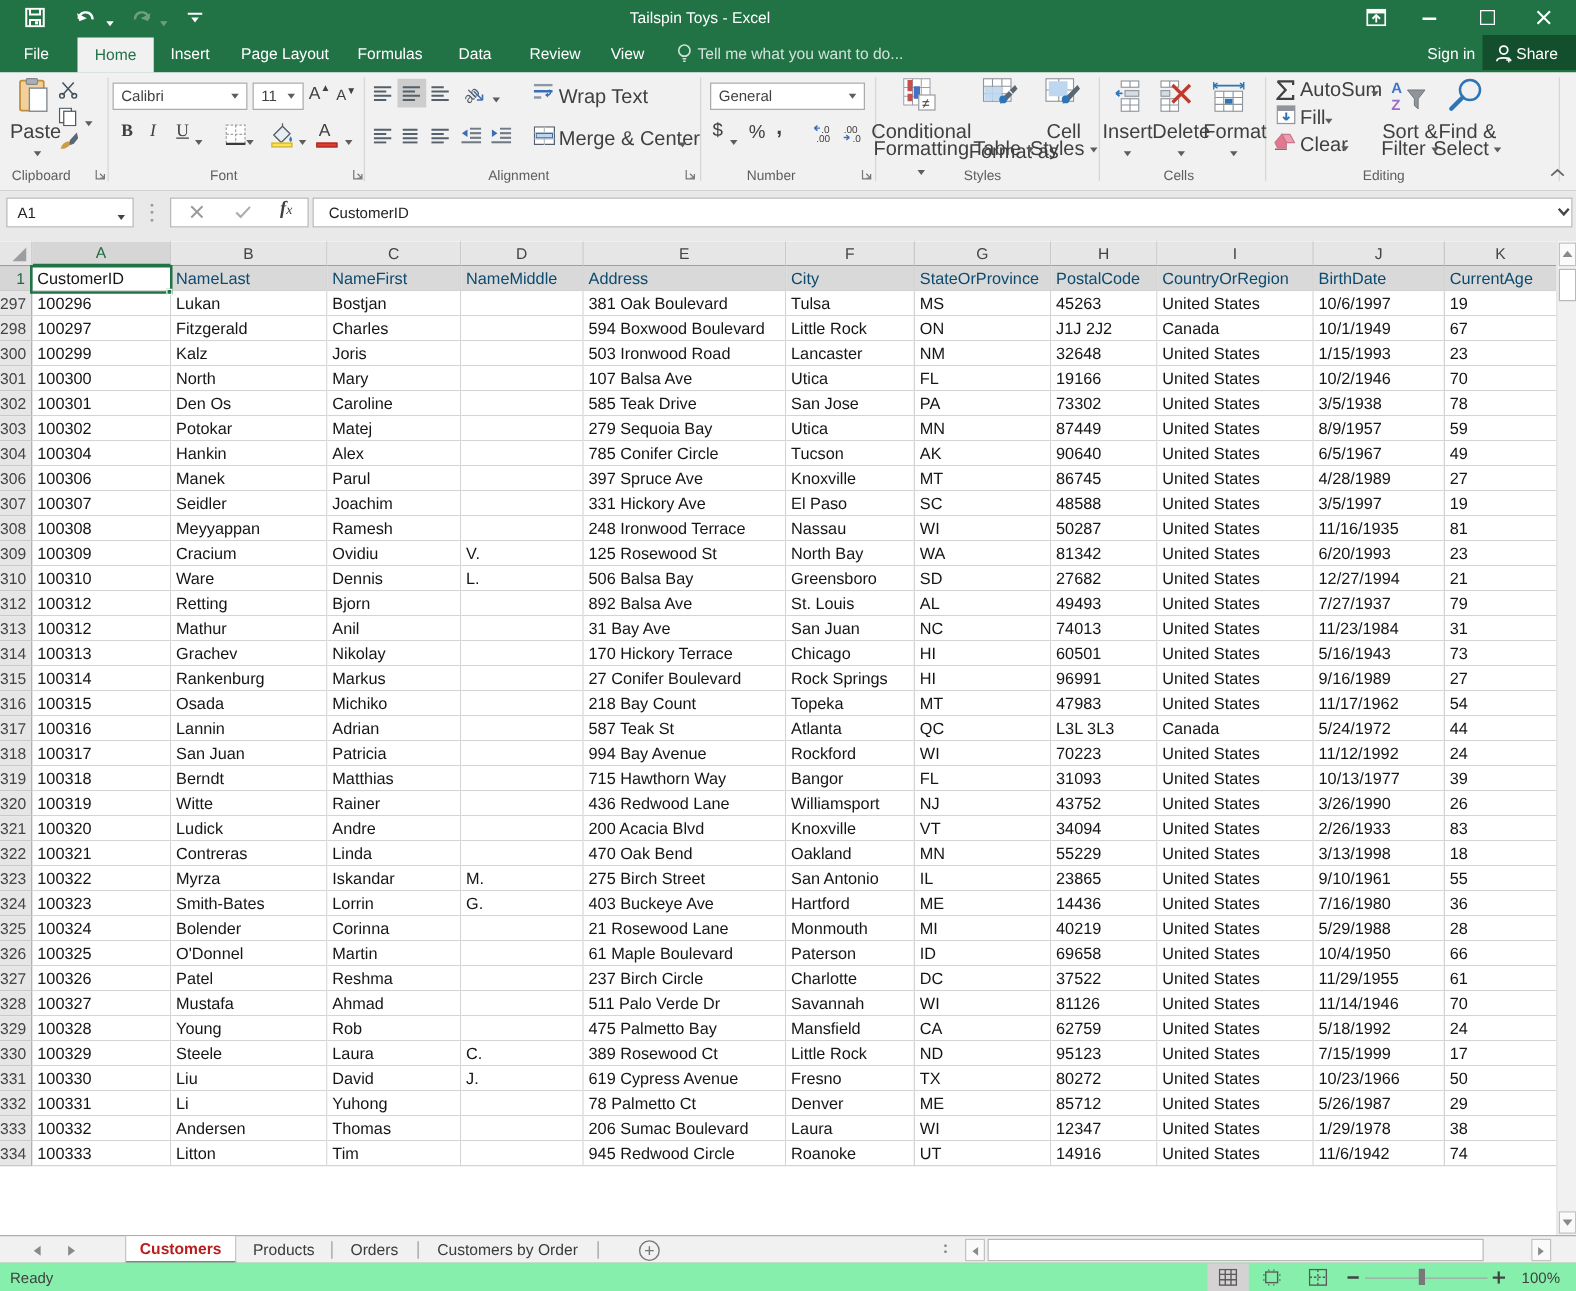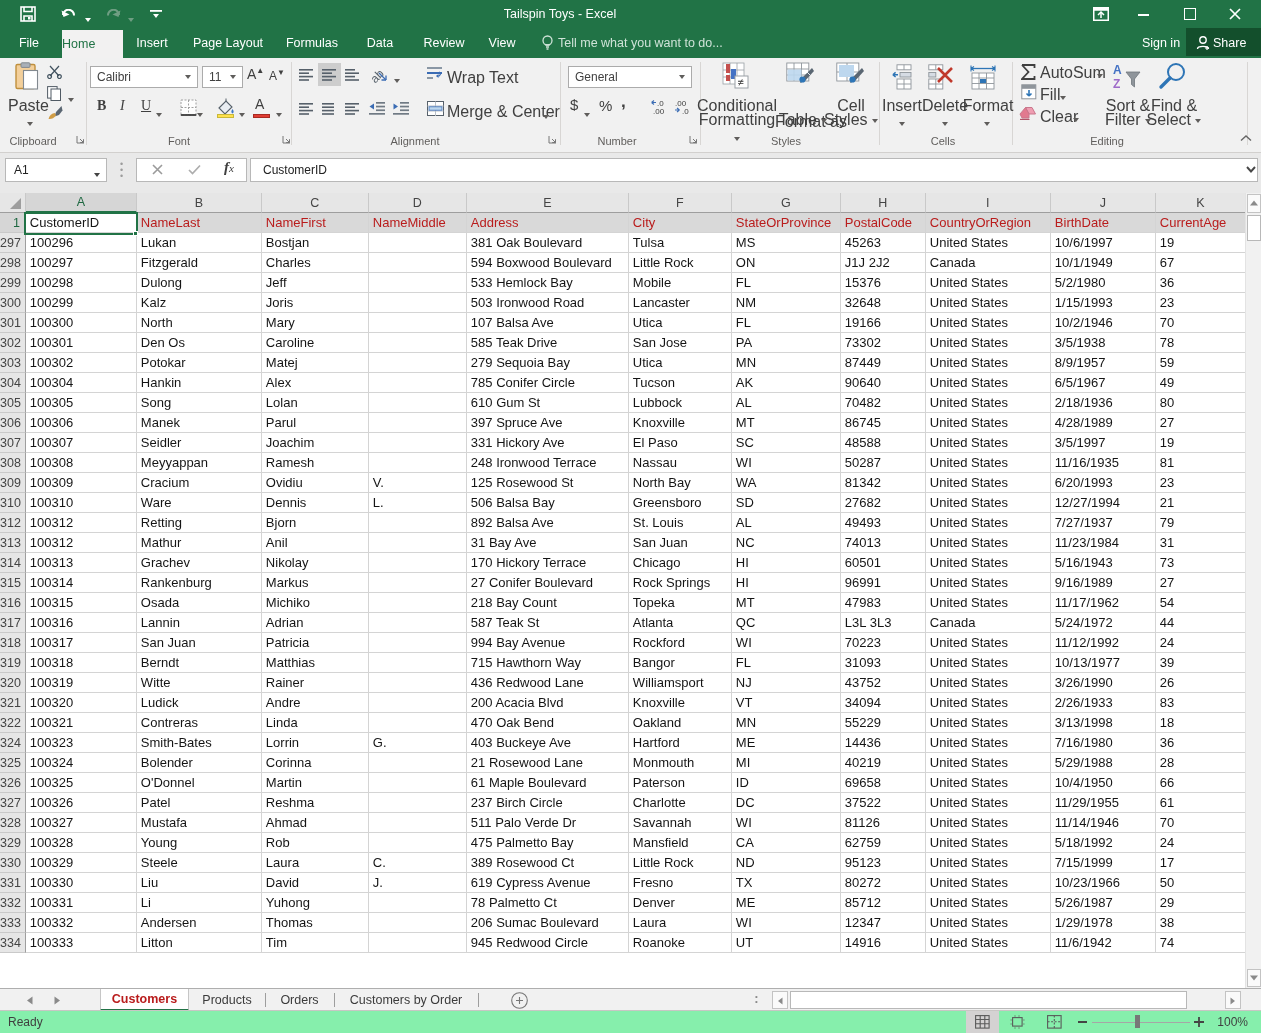--- a/index.html
+++ b/index.html
@@ -1,42 +1,42 @@
 <!DOCTYPE html>
 <html><head><meta charset="utf-8"><title>Tailspin Toys - Excel</title><style>
 *{margin:0;padding:0;box-sizing:border-box;}
 body{font-family:"Liberation Sans",sans-serif;width:1261px;height:1033px;overflow:hidden;background:#fff;}
 #app{position:relative;width:1261px;height:1033px;background:#fff;}
 .abs{position:absolute;}
 
 #titlebar{position:absolute;left:0;top:0;width:1261px;height:28px;background:#217346;}
 #tabrow{position:absolute;left:0;top:28px;width:1261px;height:30px;background:#217346;}
 .rtab{position:absolute;top:0;height:30px;line-height:30px;color:#fff;font-size:12.5px;text-align:center;}
-#hometab{position:absolute;left:62px;top:2px;width:61px;height:28px;background:#f2f1f1;color:#217346;font-size:12.5px;line-height:28px;}
+#hometab{position:absolute;left:62px;top:2px;width:61px;height:28px;background:#f2f1f1;color:#217346;font-size:12.5px;text-align:center;line-height:28px;}
 #ttl{position:absolute;top:0;left:0;width:1120px;text-align:center;color:#fff;font-size:12.5px;line-height:28px;}
 
 #ribbon{position:absolute;left:0;top:58px;width:1261px;height:95px;background:#f1f1f1;border-bottom:1px solid #d2d0ce;}
 .gsep{position:absolute;top:4px;width:1px;height:83px;background:#d8d6d4;}
 .glabel{position:absolute;top:76px;height:14px;font-size:11px;color:#605e5c;text-align:center;line-height:14px;}
 .rtext{font-size:16px;color:#404040;}
 .caret{display:inline-block;width:0;height:0;border-left:3px solid transparent;border-right:3px solid transparent;border-top:4px solid #5f5d5b;vertical-align:middle;}
 .combo{position:absolute;background:#fff;border:1px solid #ababab;font-size:12px;color:#404040;line-height:20px;padding-left:6px;}
 .combo .cdrop{position:absolute;right:1px;top:1px;bottom:1px;width:16px;display:flex;align-items:center;justify-content:center;}
 
 #fbar{position:absolute;left:0;top:153px;width:1261px;height:40px;background:#e9e9e9;}
 .fwhite{position:absolute;background:#fff;border:1px solid #b8b8b8;}
 
 #sheet{position:absolute;left:0;top:193px;width:1261px;height:795px;background:#fff;overflow:hidden;}
 table{border-collapse:separate;border-spacing:0;table-layout:fixed;}
 #grid{position:absolute;left:0;top:0;}
 td,th{overflow:hidden;white-space:nowrap;font-weight:normal;}
 .ch{height:20px;background:#e6e6e6;border-right:1px solid #c9c9c9;border-bottom:1px solid #9e9e9e;font-size:12.5px;color:#444;text-align:center;vertical-align:middle;}
 .rh{height:20px;background:#e6e6e6;border-right:1px solid #9e9e9e;border-bottom:1px solid #c9c9c9;font-size:12.5px;color:#444;text-align:right;padding-right:4px;vertical-align:middle;}
 td.c{height:20px;border-right:1px solid #d4d4d4;border-bottom:1px solid #d4d4d4;font-size:13px;color:#151515;padding-left:4px;vertical-align:middle;background:#fff;}
-td.hdr1{background:#d9d9d9;color:#b91c1c;}
+td.hdr1{background:#d9d9d9;color:#0c4a6e;}
 #vscroll{position:absolute;left:1245px;top:0;width:16px;height:795px;background:#f1f1f1;border-left:1px solid #e3e3e3;}
 .sbox{position:absolute;left:1px;width:14px;background:#f1f1f1;border:1px solid #c3c3c3;}
 
 #stabs{position:absolute;left:0;top:988px;width:1261px;height:22px;background:#f1f1f1;border-top:1px solid #aeaeae;}
 .stab{position:absolute;top:0;height:22px;line-height:22px;font-size:12.5px;color:#3b3b3b;text-align:center;}
 .stsep{position:absolute;top:4px;width:1px;height:14px;background:#9e9e9e;}
 
 #status{position:absolute;left:0;top:1010px;width:1261px;height:23px;background:#86efac;border-top:1px solid #c8c6c4;}
 </style></head><body>
 <div id="app">
@@ -479,34 +479,20 @@
             <td class="c"></td>
             <td class="c">594 Boxwood Boulevard</td>
             <td class="c">Little Rock</td>
             <td class="c">ON</td>
             <td class="c">J1J 2J2</td>
             <td class="c">Canada</td>
             <td class="c">10/1/1949</td>
             <td class="c">67</td>
           </tr>
           <tr>
-            <td class="rh">299</td>
-            <td class="c">100298</td>
-            <td class="c">Dulong</td>
-            <td class="c">Jeff</td>
-            <td class="c"></td>
-            <td class="c">533 Hemlock Bay</td>
-            <td class="c">Mobile</td>
-            <td class="c">FL</td>
-            <td class="c">15376</td>
-            <td class="c">United States</td>
-            <td class="c">5/2/1980</td>
-            <td class="c">36</td>
-          </tr>
-          <tr>
             <td class="rh">300</td>
             <td class="c">100299</td>
             <td class="c">Kalz</td>
             <td class="c">Joris</td>
             <td class="c"></td>
             <td class="c">503 Ironwood Road</td>
             <td class="c">Lancaster</td>
             <td class="c">NM</td>
             <td class="c">32648</td>
             <td class="c">United States</td>
@@ -561,34 +547,20 @@
             <td class="c">Hankin</td>
             <td class="c">Alex</td>
             <td class="c"></td>
             <td class="c">785 Conifer Circle</td>
             <td class="c">Tucson</td>
             <td class="c">AK</td>
             <td class="c">90640</td>
             <td class="c">United States</td>
             <td class="c">6/5/1967</td>
             <td class="c">49</td>
-          </tr>
-          <tr>
-            <td class="rh">305</td>
-            <td class="c">100305</td>
-            <td class="c">Song</td>
-            <td class="c">Lolan</td>
-            <td class="c"></td>
-            <td class="c">610 Gum St</td>
-            <td class="c">Lubbock</td>
-            <td class="c">AL</td>
-            <td class="c">70482</td>
-            <td class="c">United States</td>
-            <td class="c">2/18/1936</td>
-            <td class="c">80</td>
           </tr>
           <tr>
             <td class="rh">306</td>
             <td class="c">100306</td>
             <td class="c">Manek</td>
             <td class="c">Parul</td>
             <td class="c"></td>
             <td class="c">397 Spruce Ave</td>
             <td class="c">Knoxville</td>
             <td class="c">MT</td>
@@ -799,20 +771,34 @@
             <td class="c">Contreras</td>
             <td class="c">Linda</td>
             <td class="c"></td>
             <td class="c">470 Oak Bend</td>
             <td class="c">Oakland</td>
             <td class="c">MN</td>
             <td class="c">55229</td>
             <td class="c">United States</td>
             <td class="c">3/13/1998</td>
             <td class="c">18</td>
+          </tr>
+          <tr>
+            <td class="rh">323</td>
+            <td class="c">100322</td>
+            <td class="c">Myrza</td>
+            <td class="c">Iskandar</td>
+            <td class="c">M.</td>
+            <td class="c">275 Birch Street</td>
+            <td class="c">San Antonio</td>
+            <td class="c">IL</td>
+            <td class="c">23865</td>
+            <td class="c">United States</td>
+            <td class="c">9/10/1961</td>
+            <td class="c">55</td>
           </tr>
           <tr>
             <td class="rh">324</td>
             <td class="c">100323</td>
             <td class="c">Smith-Bates</td>
             <td class="c">Lorrin</td>
             <td class="c">G.</td>
             <td class="c">403 Buckeye Ave</td>
             <td class="c">Hartford</td>
             <td class="c">ME</td>

